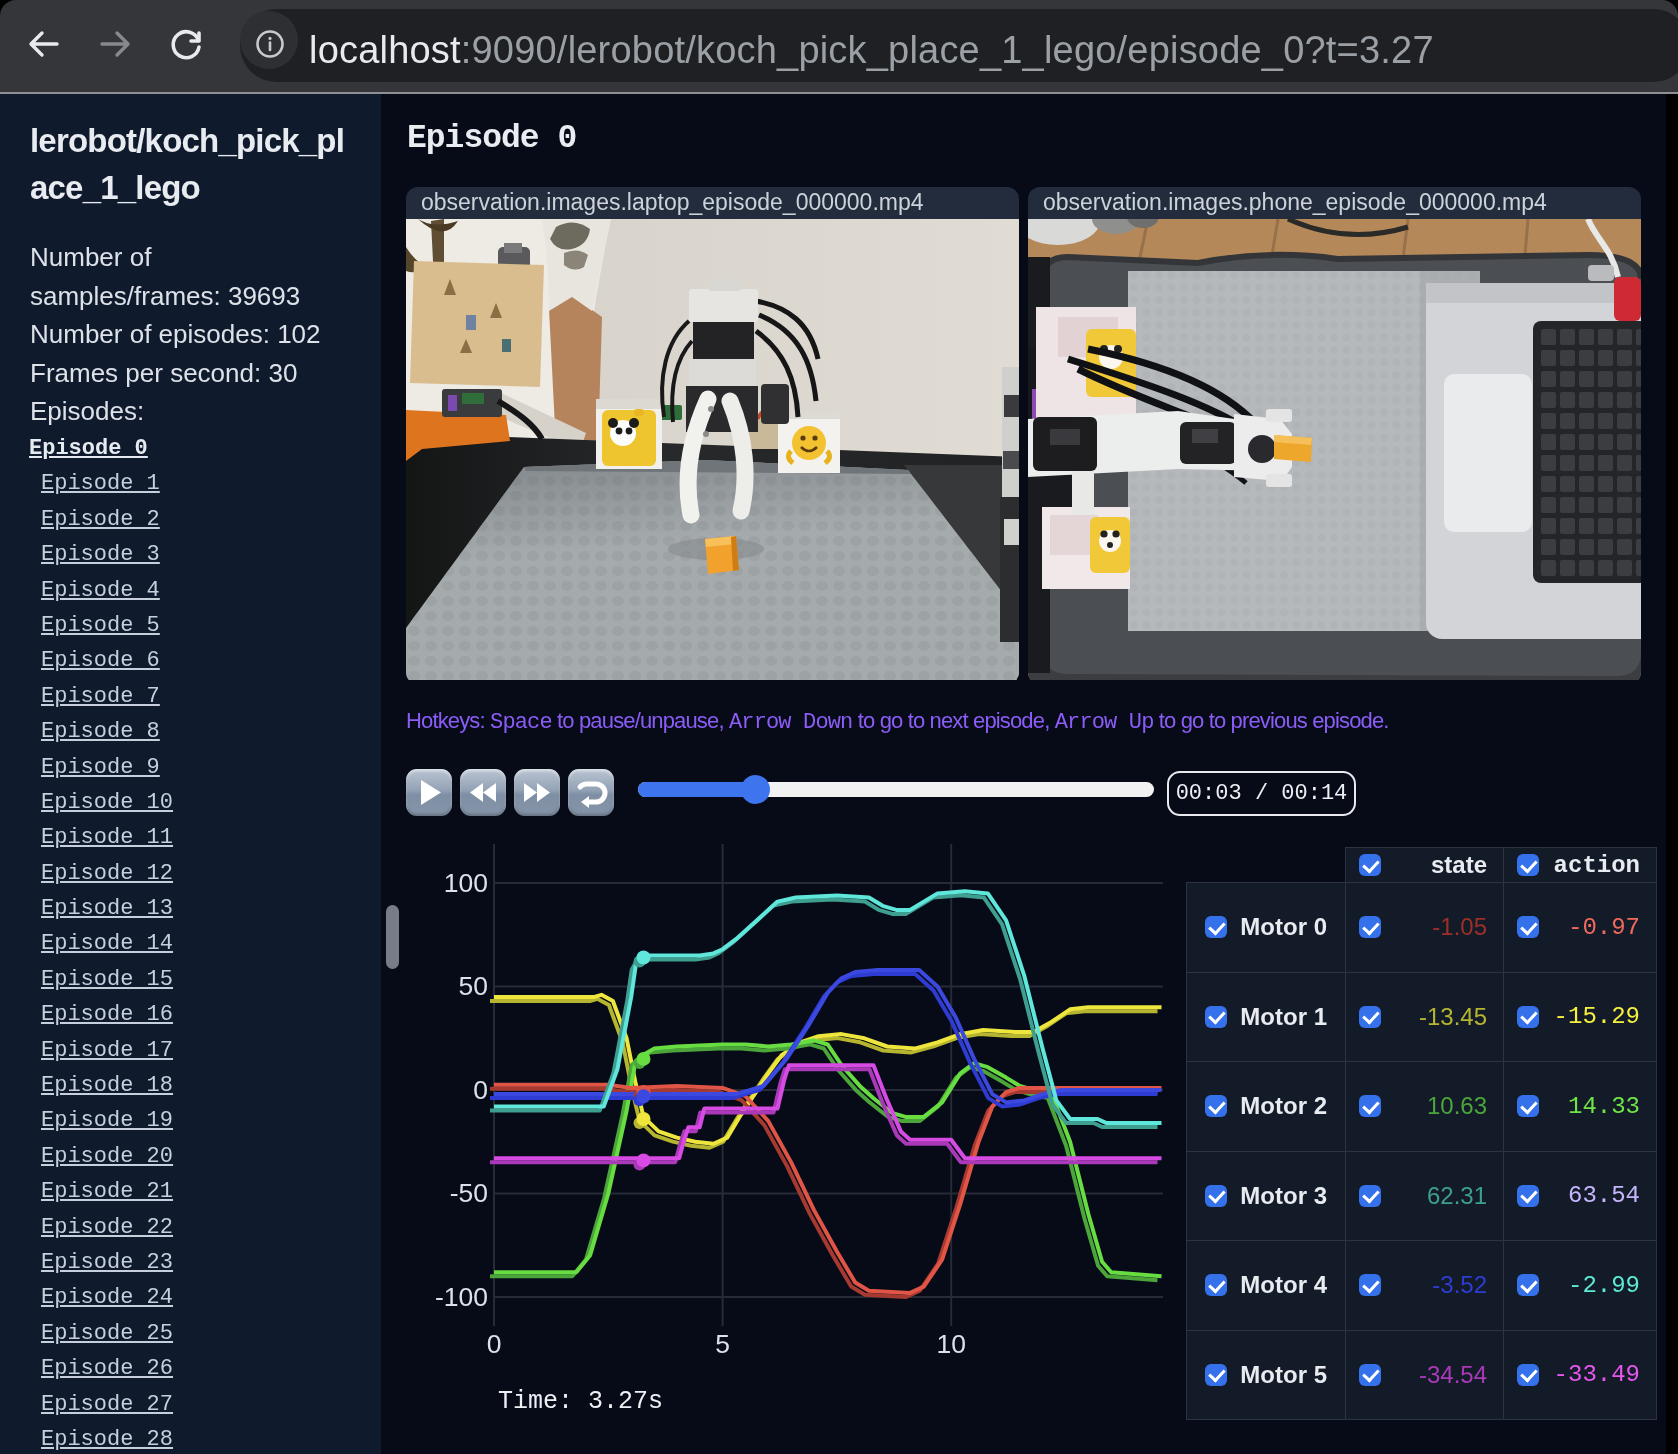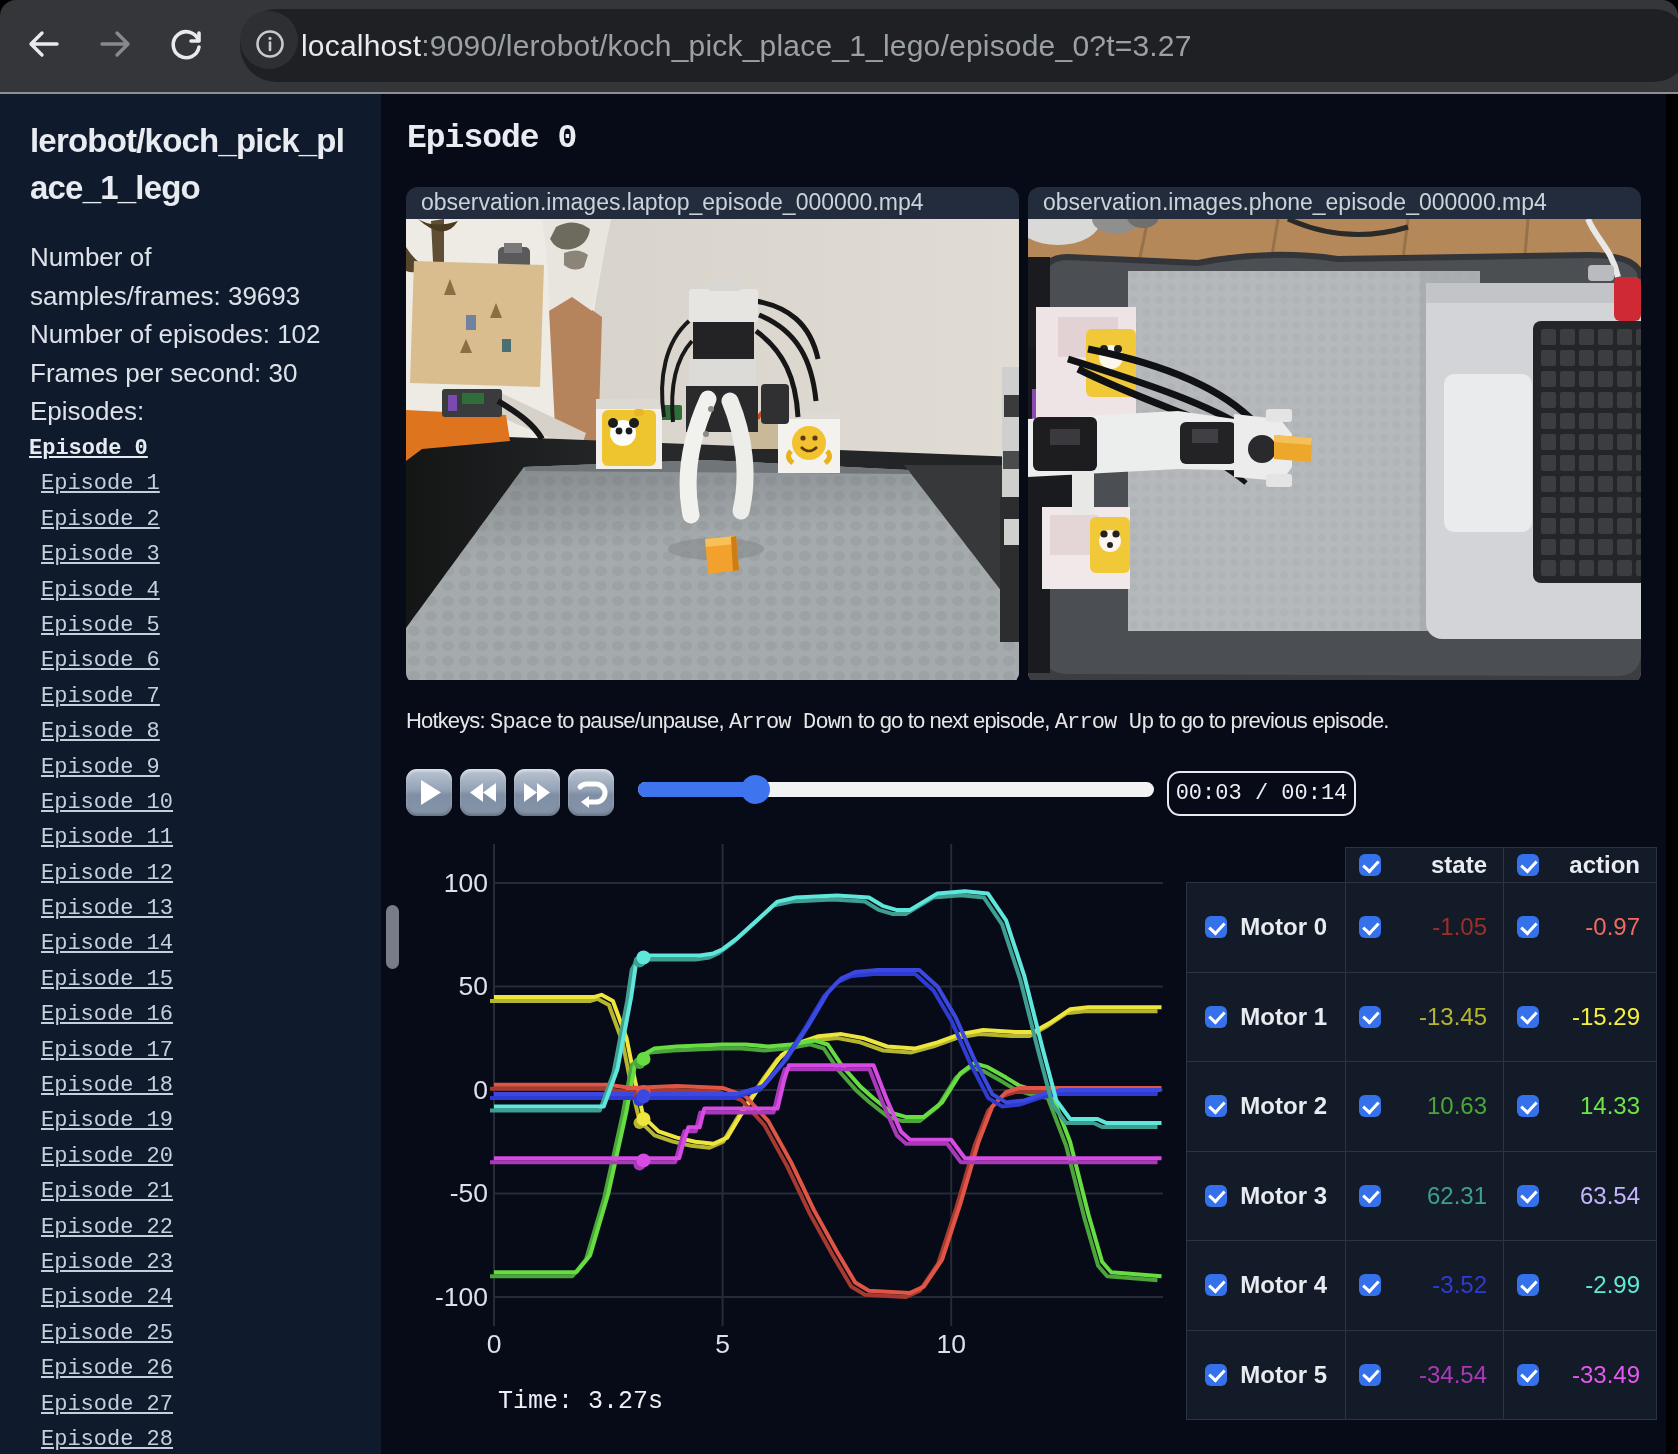--- a/index.html
+++ b/index.html
@@ -7,42 +7,42 @@
   font-family:"Liberation Sans", sans-serif; }
 .mono { font-family:"Liberation Mono", monospace; }
 
 #chrome { position:absolute; left:0; top:0; width:1678px; height:92px;
   background:#353639; border-radius:16px 16px 0 0; }
 #chromeline { position:absolute; left:0; top:92px; width:1678px; height:2px; background:#8f9094; }
 #pill { position:absolute; left:240px; top:9px; width:1450px; height:73px;
   background:#1e2023; border-radius:37px; }
 #infobg { position:absolute; left:240px; top:11px; width:58px; height:58px; border-radius:50%; background:#2e2f33; margin-left:0; }
 .navicon { position:absolute; top:24px; }
-#urltext { position:absolute; left:301px; top:29px; font-size:30px; color:#9aa0a6; white-space:nowrap; letter-spacing:0.2px;}
+#urltext { position:absolute; left:309px; top:29px; font-size:38px; color:#9aa0a6; white-space:nowrap; letter-spacing:0.2px;}
 #urltext b { color:#e8eaed; font-weight:400; }
 
 #page { position:absolute; left:0; top:94px; width:1666px; height:1360px; background:#060b17; }
 
 #sidebar { position:absolute; left:0; top:0; width:381px; height:1360px; background:#101a2d; overflow:hidden; }
 #sbtitle { position:absolute; left:30px; top:23px; width:330px; font-size:33px; line-height:47px; font-weight:700; color:#e8ebf0; letter-spacing:-0.8px;}
 #sbstats { position:absolute; left:30px; top:144px; font-size:26px; line-height:38.6px; color:#dde1e8; }
 #eplist { position:absolute; left:41px; top:337px; font-size:22px; line-height:35.4px; color:#c6cfdb; }
 #eplist div { height:35.4px; }
 #eplist a { color:#c6cfdb; text-decoration:underline; }
 #eplist .cur { margin-left:-6px; font-weight:700; color:#e6ebf2; }
 #sbscroll { position:absolute; left:386px; top:811px; width:13px; height:64px; background:#8b919c; border-radius:7px; opacity:.85;}
 
 #main { position:absolute; left:381px; top:0; width:1297px; height:1360px; }
 h1.ep { position:absolute; left:26px; top:26px; font-family:"Liberation Mono", monospace; font-size:33px; font-weight:700; color:#e9edf2; letter-spacing:-1px; }
 .vcard { position:absolute; top:93px; }
 .vtitle { position:absolute; left:0; top:0; width:100%; height:32px; background:#232c3d;
   border-radius:12px 12px 0 0; color:#ccd2da; font-size:23px; line-height:31px; padding-left:15px;
   white-space:nowrap; overflow:hidden; }
 .vbody { position:absolute; left:0; top:32px; border-radius:0 0 12px 12px; overflow:hidden; }
-#hotkeys { position:absolute; left:25px; top:614px; font-size:22px; color:#e5e5e5; letter-spacing:-0.85px; }
+#hotkeys { position:absolute; left:25px; top:614px; font-size:22px; color:#8b5cf6; letter-spacing:-0.85px; }
 #hotkeys .k { font-family:"Liberation Mono", monospace; font-size:22px; }
 
 #controls { position:absolute; left:25px; top:675px; height:48px; }
 .pbtn { position:absolute; top:0; width:46px; height:47px; border-radius:11px;
   background:linear-gradient(180deg,#bac5d2 0%,#93a2b5 45%,#7e8ea4 55%,#8695a9 100%);
   box-shadow:inset 0 2px 3px rgba(255,255,255,.55), inset 0 -2px 3px rgba(0,0,0,.25); }
 #track { position:absolute; left:232px; top:13px; width:516px; height:15px; background:#f2f2f3; border-radius:8px; }
 #trackfill { position:absolute; left:0px; top:0px; width:118px; height:15px; background:#3e74ee; border-radius:8px 0 0 8px; }
 #knob { position:absolute; left:103px; top:-7px; width:29px; height:29px; border-radius:50%; background:#3e74ee; }
 #timebox { position:absolute; left:761px; top:2px; width:189px; height:45px; border:2px solid #e8eaee; border-radius:13px;
@@ -51,21 +51,21 @@
 #chart { position:absolute; left:0px; top:740px; }
 #timelab { position:absolute; left:117px; top:1293px; font-family:"Liberation Mono", monospace; font-size:25px; color:#edf0f4; }
 
 #mtable { position:absolute; left:805px; top:753px; border-collapse:collapse; color:#e8ecf1; }
 #mtable td, #mtable th { border:1px solid #2c3443; }
 #mtable th { height:35px; font-size:24px; background:#141b28; }
 #mtable td { height:89.5px; background:#141b28; font-size:24px; }
 #mtable th.nb { border:none; background:transparent; }
 #mtable .mot { width:159px; padding-left:18px; }
 #mtable .val { width:158px; text-align:right; padding-right:16px; position:relative; }
-#mtable .val2 { width:153px; text-align:right; padding-right:16px; position:relative; }
+#mtable .val2 { width:153px; text-align:right; padding-right:16px; position:relative;font-family:Liberation Mono, monospace; }
 .cb { display:inline-block; width:22px; height:22px; border-radius:6px; background:#3471eb; vertical-align:-3px;
   position:relative; }
 .cb:after { content:""; position:absolute; left:6.5px; top:2.5px; width:6.5px; height:12px;
   border:solid #fff; border-width:0 3.6px 3.6px 0; transform:rotate(43deg); }
 .cbl { position:absolute; left:13px; top:50%; margin-top:-11px; }
 b.mlab { font-weight:700; font-size:24px; }
 </style>
 </head>
 <body>
 <div id="chrome"></div>

